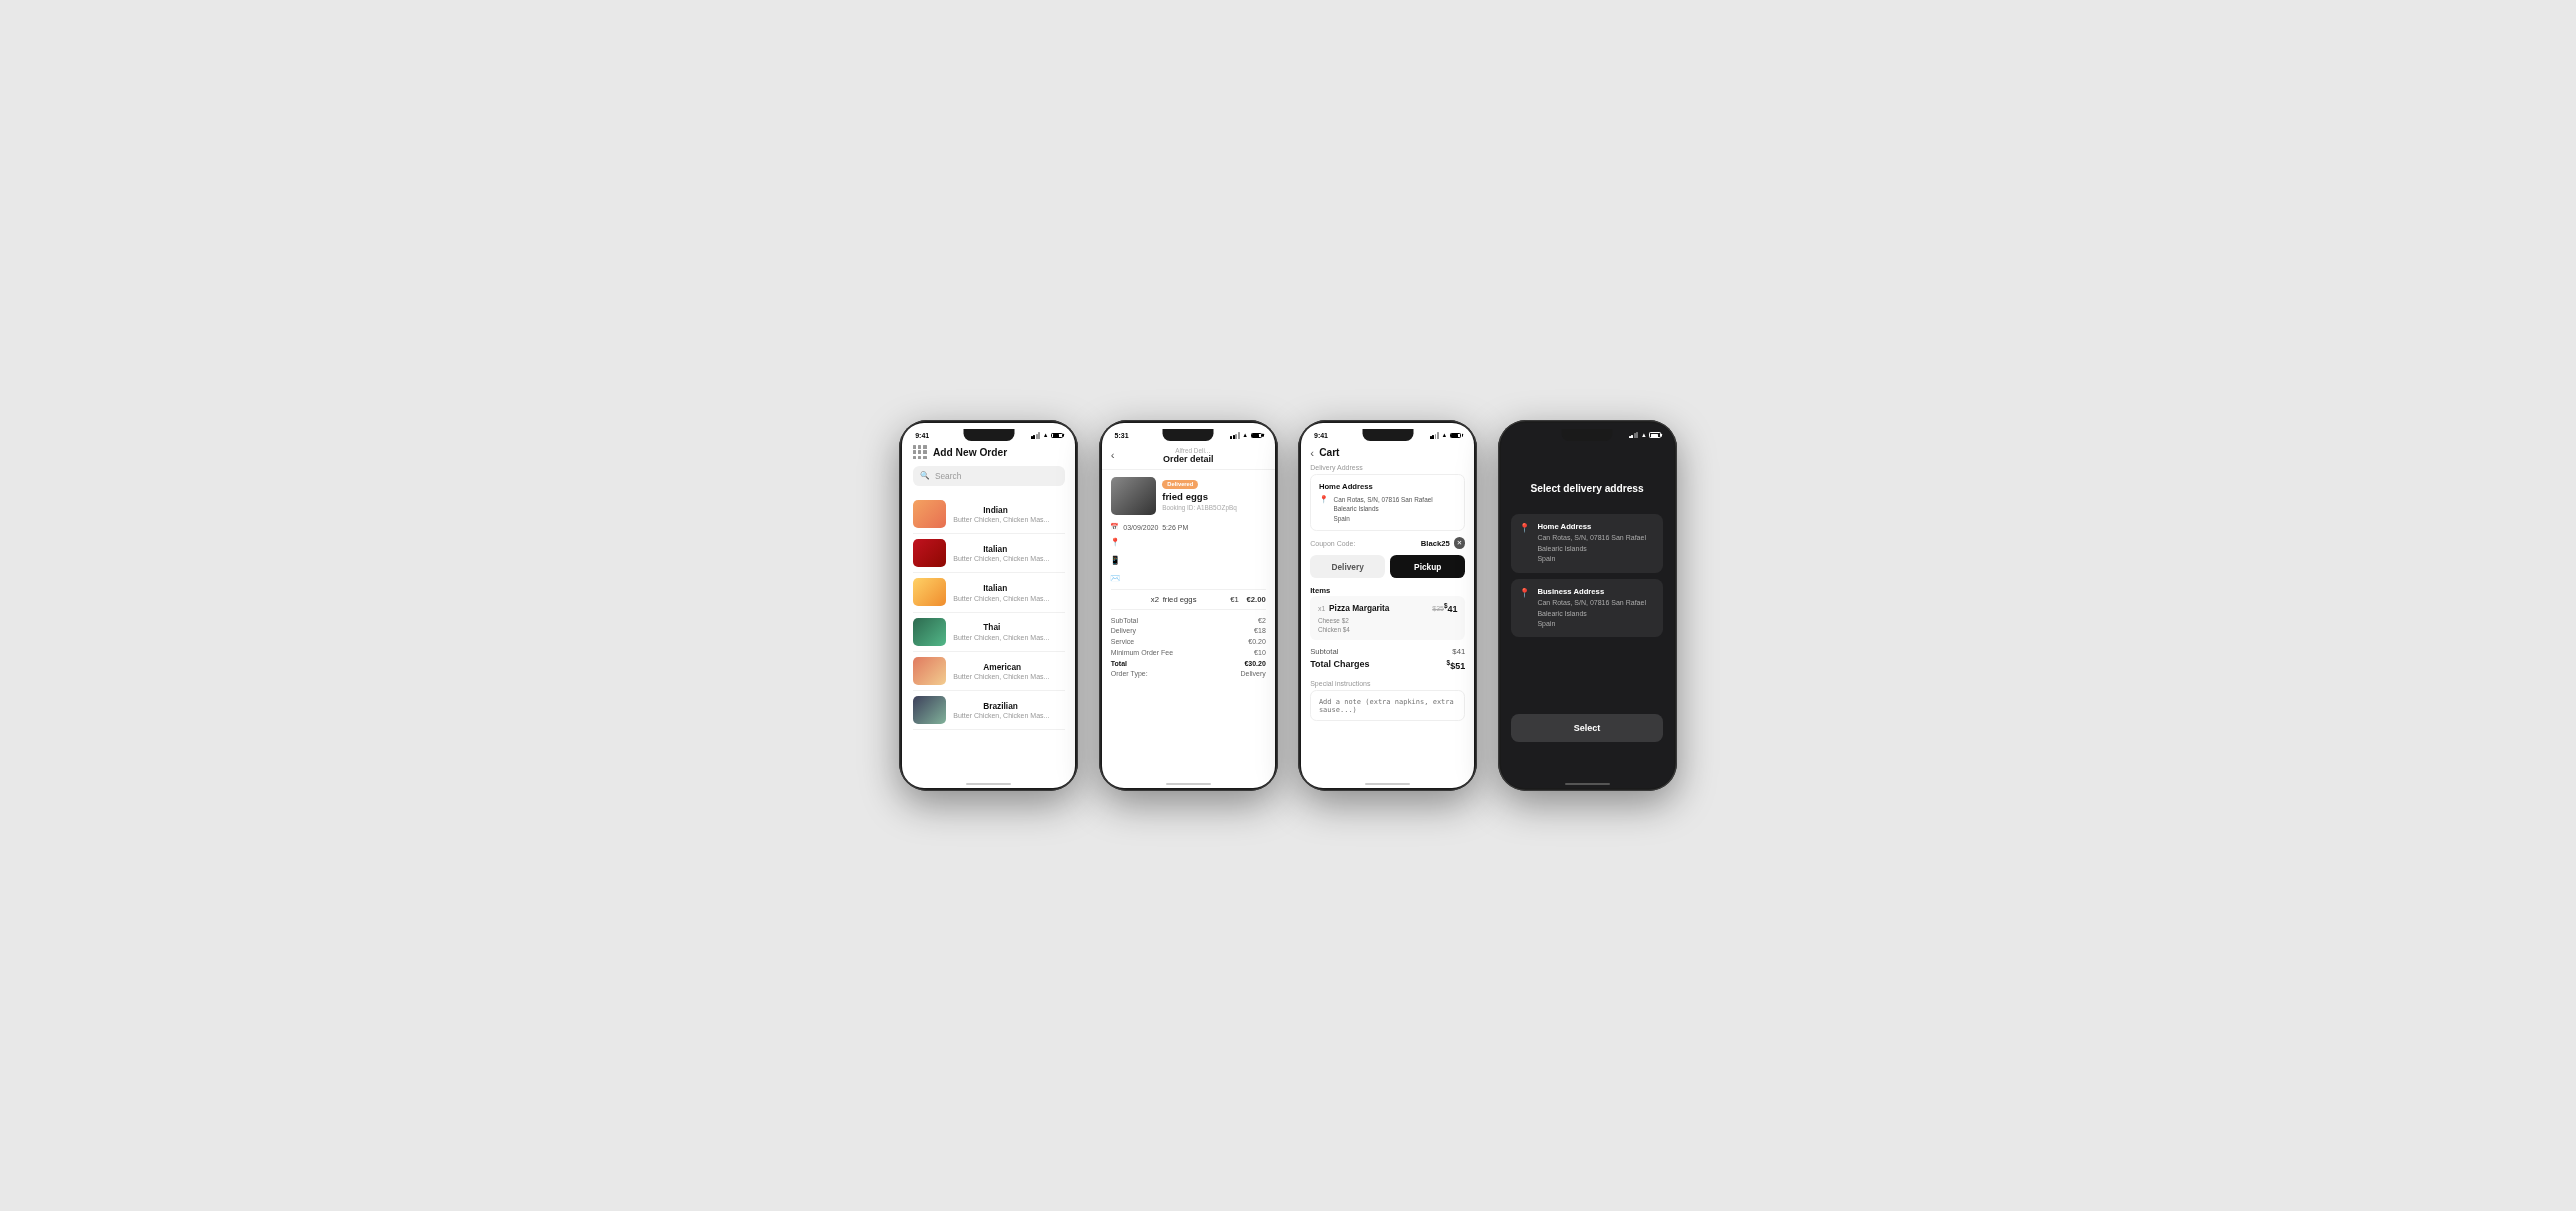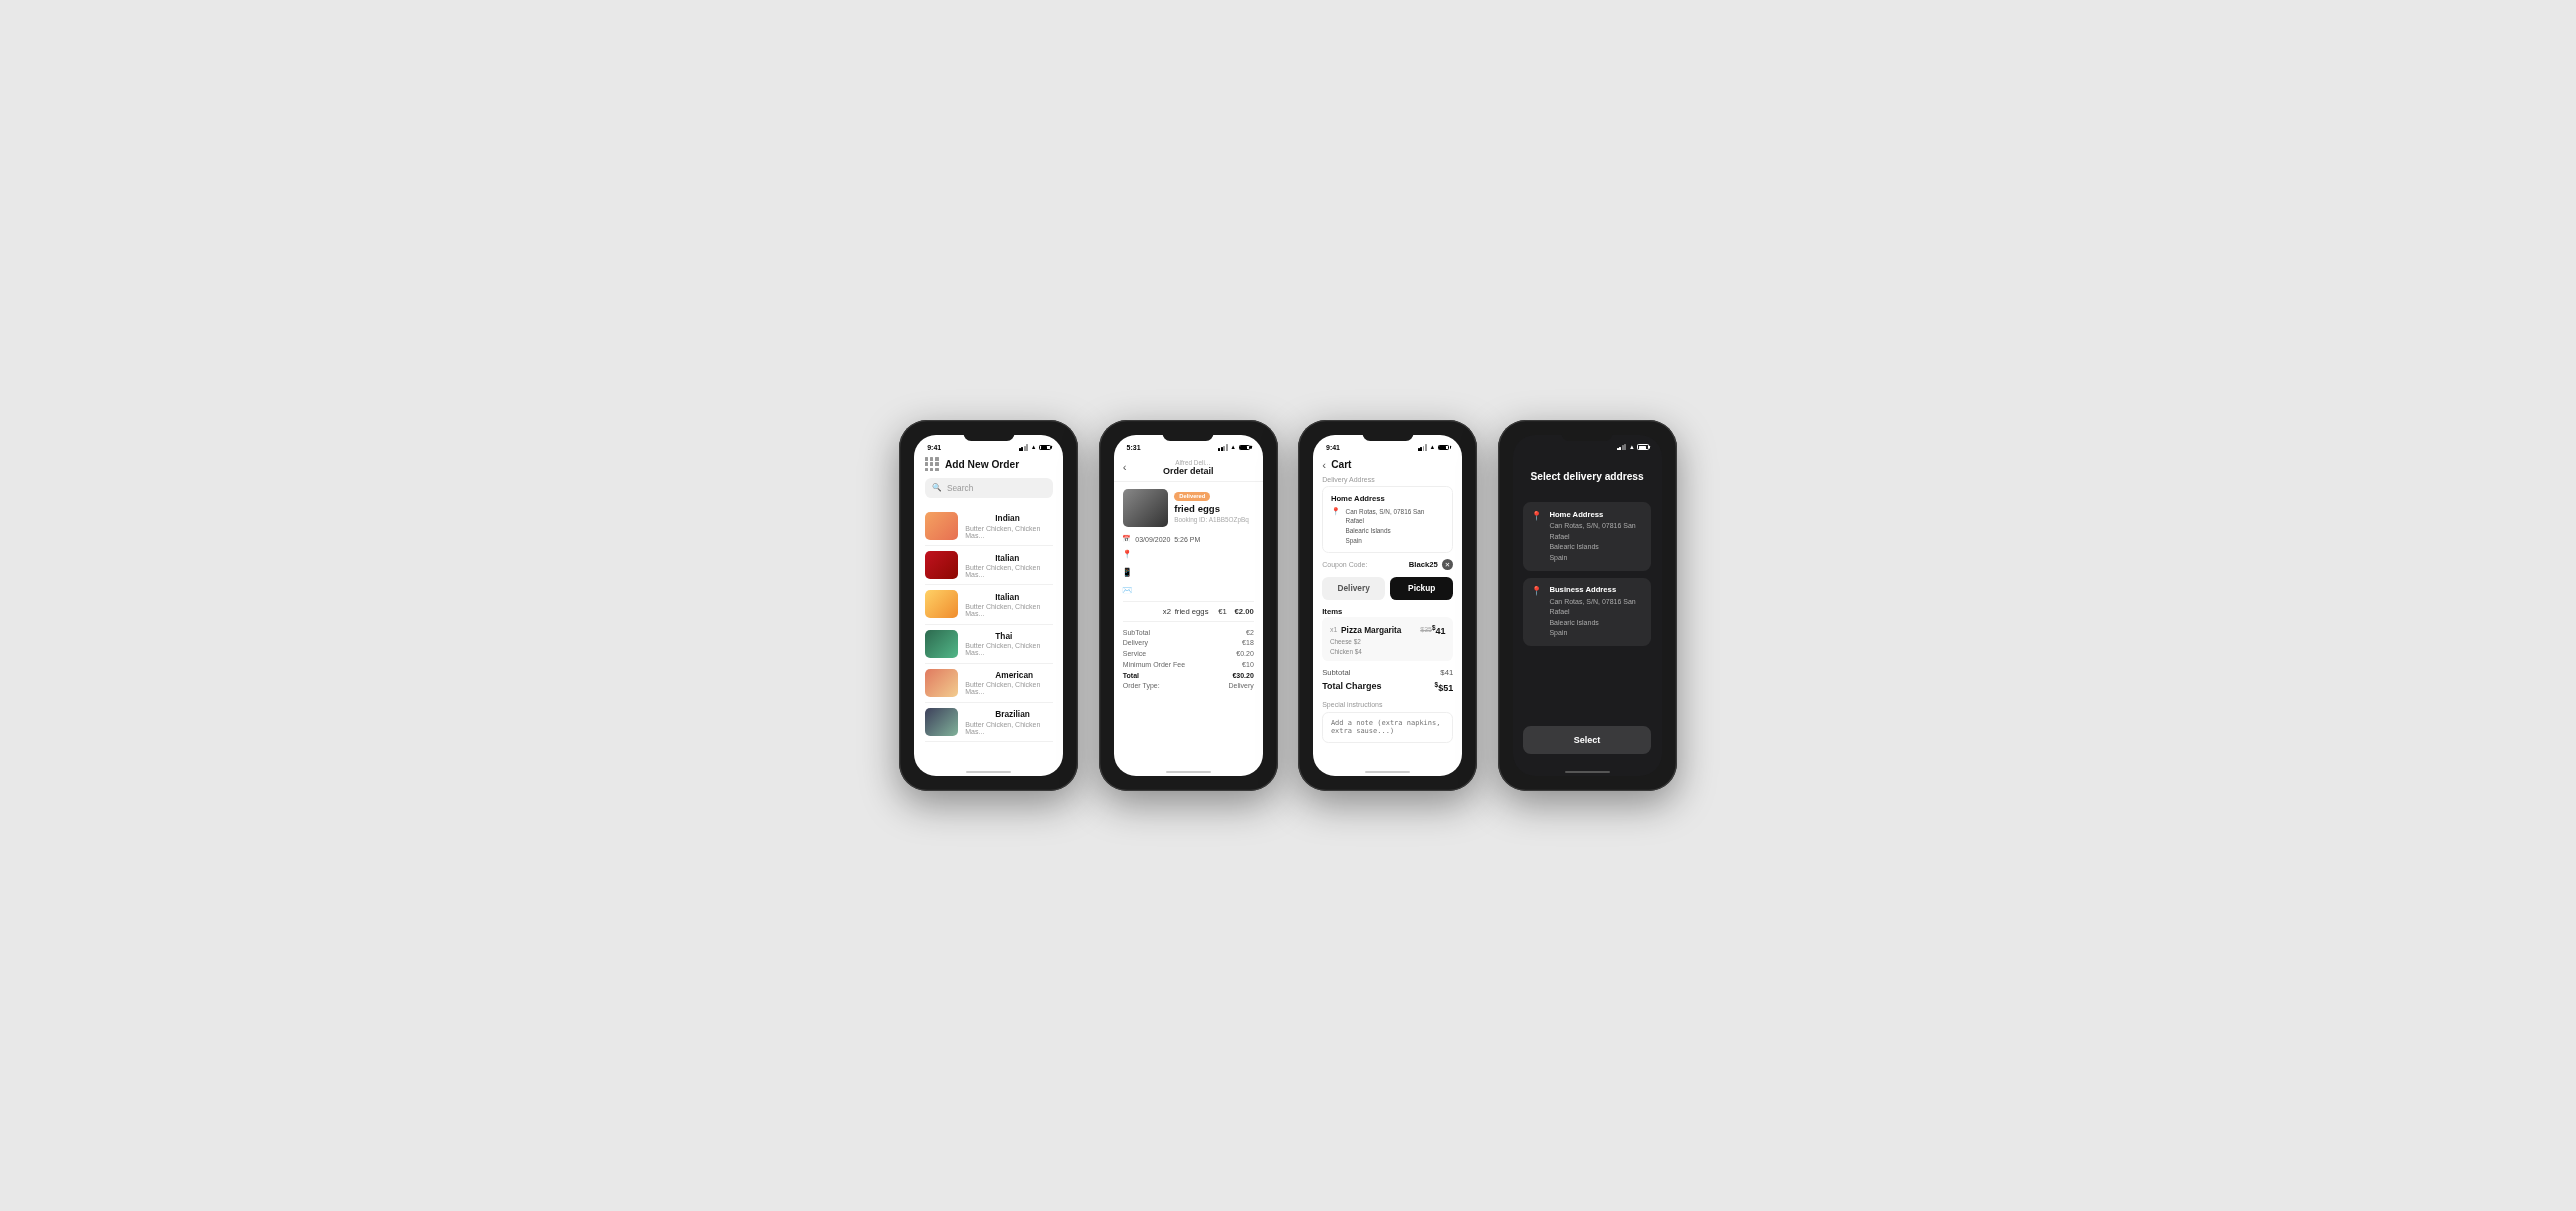--- a/index.html
+++ b/index.html
@@ -13,37 +13,38 @@
       gap: 20.4px;
       padding: 25.6px 12.8px;
     }
 
     
     .phone {
       width: 179px;
       height: 371px;
       background: #1a1a1a;
       border-radius: 28px;
-      padding: 15px;
+      padding: 3px;
       box-shadow: 0 12.8px 38px rgba(0,0,0,0.4), inset 0 0 0 1.3px #3a3a3a;
       position: relative;
       flex-shrink: 0;
     }
     .phone-screen {
       width: 100%;
       height: 100%;
       background: #fff;
       border-radius: 22px;
       overflow: hidden;
       position: relative;
       display: flex;
       flex-direction: column;
     }
     .phone.dark .phone-screen {
       background: #1c1c1e;
+      gap: 24px;
     }
     
     .phone::before {
       content: '';
       position: absolute;
       top: 9px;
       left: 50%;
       transform: translateX(-50%);
       width: 51px;
       height: 11.5px;

